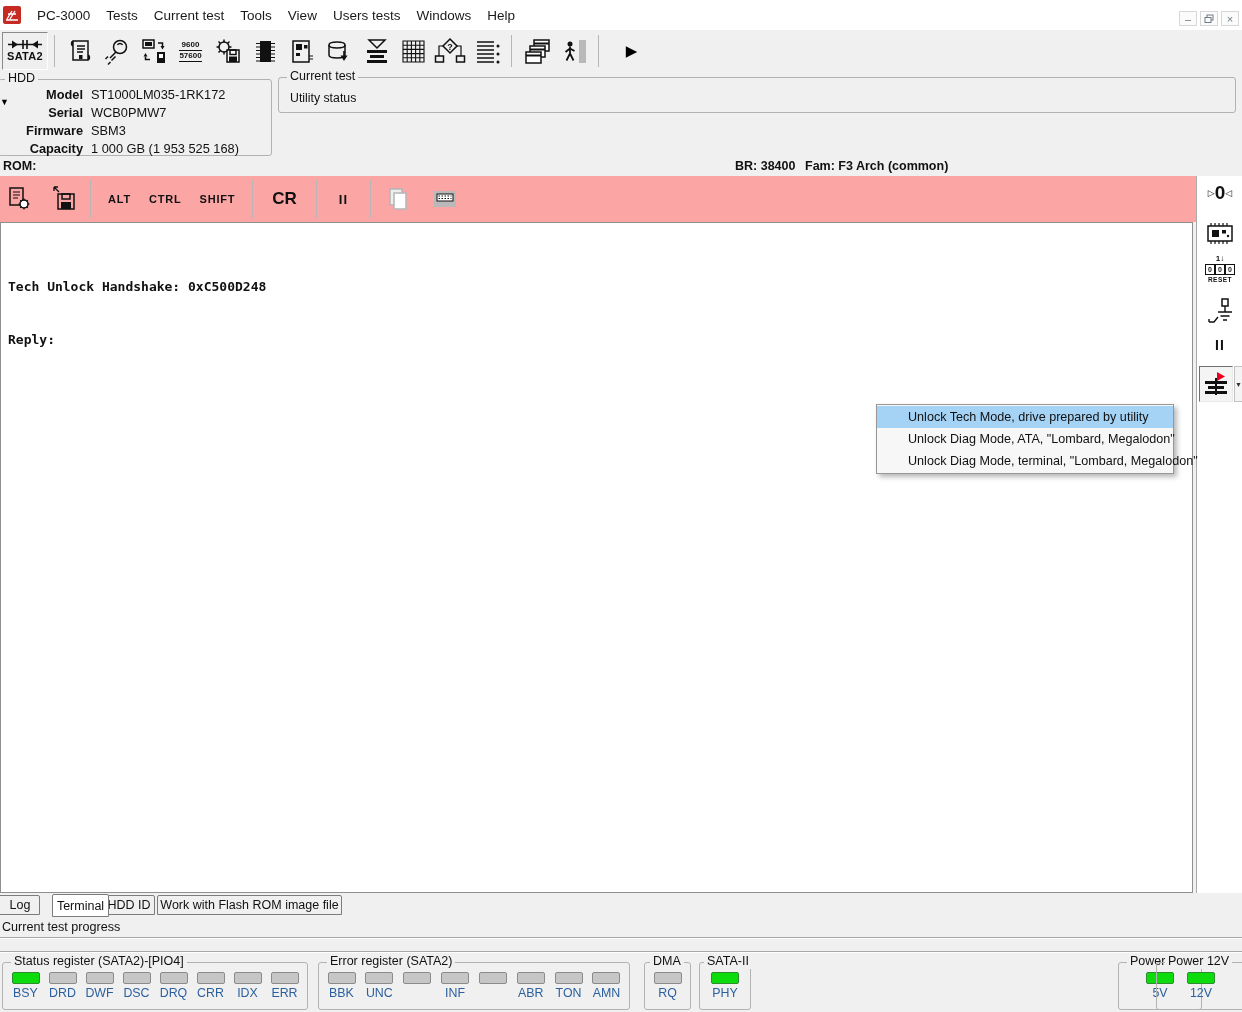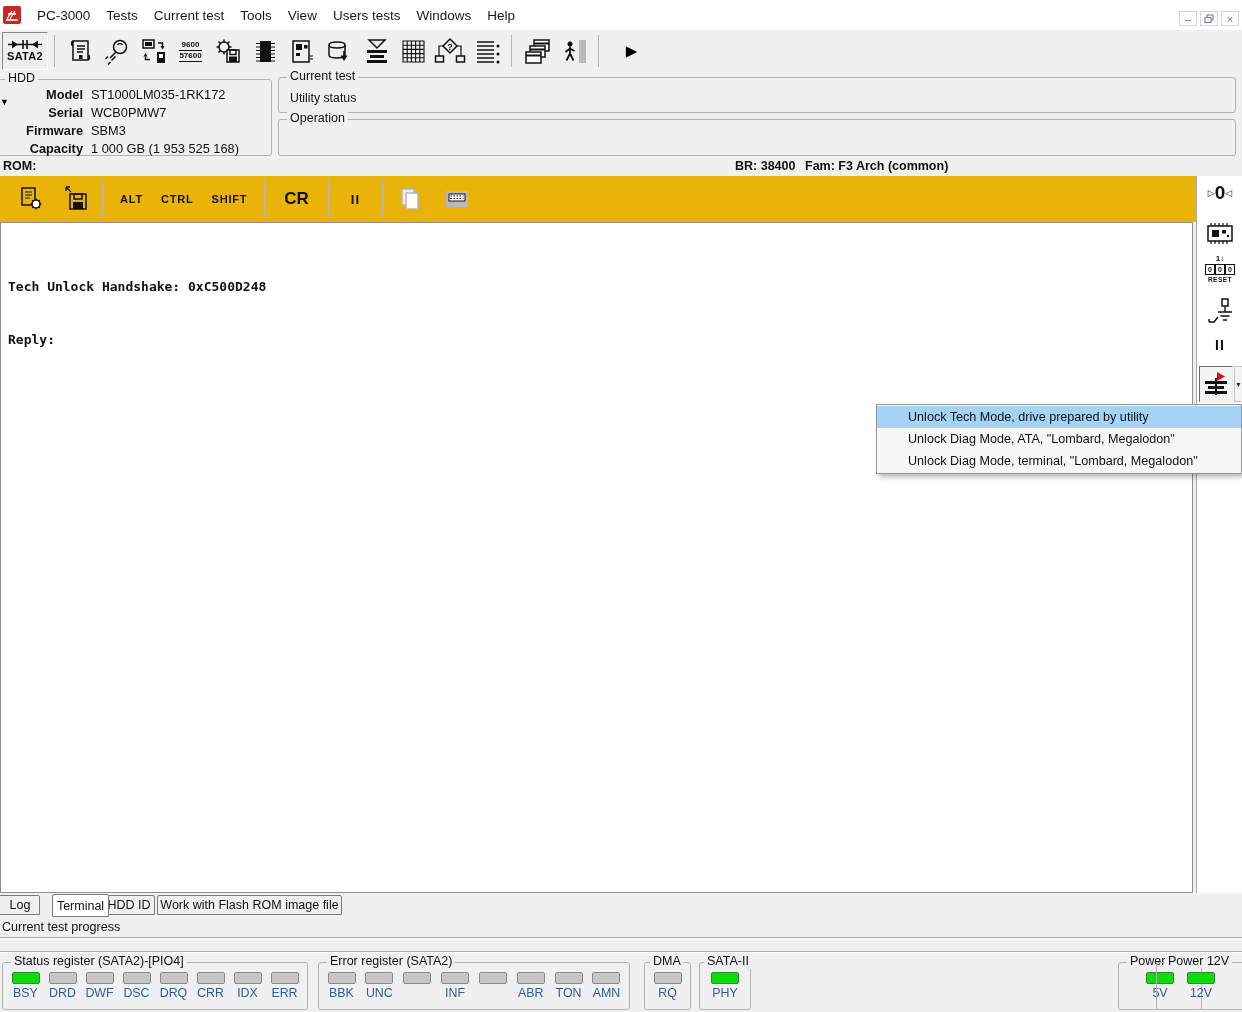--- a/index.html
+++ b/index.html
@@ -38,21 +38,21 @@
   .utility-status { position:absolute; left:11px; top:13px; font-size:12.3px; }
   .g-operation { left:278px; top:119px; width:958px; height:37px; }
 
   
   .rombar { position:absolute; left:0; top:158px; width:100%; height:18px; font-weight:700; font-size:12.5px; }
   .rom-lbl { position:absolute; left:3px; top:1px; }
   .rom-br { position:absolute; left:735px; top:1px; }
   .rom-fam { position:absolute; left:805px; top:1px; }
 
   
-  .termbar { position:absolute; left:0; top:176px; width:1196px; height:46px; display:flex; align-items:center; background:#eab308; padding-left:12px; }
+  .termbar { position:absolute; left:0; top:176px; width:1196px; height:46px; display:flex; align-items:center; background:#fca5a5; padding-left:0; }
   .kbd { font-weight:700; font-size:11px; letter-spacing:.8px; padding:0 9px; }
   .cr { font-weight:800; font-size:17px; padding:0 11px; }
   .pause-t { font-weight:800; font-size:13px; letter-spacing:1px; padding:0 14px; }
   .tsep2 { width:1px; height:38px; background:#b7b7b7; margin:0 8px; }
 
   
   .terminal { position:absolute; left:0; top:222px; width:1193px; height:671px; background:#fff; border:1px solid #8f8f8f; font-family:"DejaVu Sans Mono","Liberation Mono",monospace; font-weight:700; font-size:13px; line-height:17.5px; padding:20px 0 0 7px; white-space:pre; }
 
   
   .rightstrip { position:absolute; left:1196px; top:176px; width:46px; height:717px; background:#fff; border-left:1px solid #ababab; }
@@ -62,21 +62,21 @@
   .reset-ico { text-align:center; line-height:8px; }
   .reset-top { font-size:8px; font-weight:700; }
   .reset-digits { display:flex; margin:1px auto 1px; width:30px; }
   .reset-digits span { flex:1; border:1px solid #111; font-size:7px; line-height:9px; font-weight:700; }
   .reset-lbl { font-size:6.5px; font-weight:800; letter-spacing:.5px; }
   .pause-s { font-weight:800; font-size:14px; letter-spacing:1px; }
   .unlock-btn { position:absolute; left:2px; top:190px; width:34px; height:36px; border:1px solid; border-color:#6f6f6f #e9e9e9 #e9e9e9 #6f6f6f; background:#f4f4f4; display:flex; align-items:center; justify-content:center; }
   .dropdown-btn { position:absolute; left:37px; top:190px; width:9px; height:36px; border:1px solid #c2c2c2; background:#f4f4f4; display:flex; align-items:center; justify-content:center; font-size:7px; color:#333; }
 
   
-  .ctxmenu { position:absolute; left:876px; top:404px; width:366px; height:70px; background:#f7f7f7; border:1px solid #979797; box-shadow:3px 3px 5px rgba(0,0,0,.28); padding-top:1px; z-index:10; }
+  .ctxmenu { position:absolute; left:876px; top:404px; width:298px; height:70px; background:#f7f7f7; border:1px solid #979797; box-shadow:3px 3px 5px rgba(0,0,0,.28); padding-top:1px; z-index:10; }
   .ctx-item { height:22px; line-height:22px; padding-left:31px; font-size:12.6px; white-space:nowrap; }
   .ctx-item.hl { background:#a5d3f5; }
 
   
   .tab { position:absolute; top:895px; height:20px; background:#f0f0f0; border:1px solid #7c7c7c; border-radius:2px 2px 0 0; font-size:12.5px; display:flex; align-items:center; justify-content:center; white-space:nowrap; }
   .tab.active { top:894px; height:23px; background:#fff; z-index:2; }
   .tab-log { left:-10px; width:50px; padding-left:10px; }
   .tab-terminal { left:44px; width:57px;margin-left:8px; }
   .tab-hddid { left:103px; width:52px; }
   .tab-flash { left:157px; width:185px; }
@@ -276,23 +276,20 @@
       <span class="lbl">Capacity</span>
       <span>1 000 GB (1 953 525 168)</span>
     </div>
   </div>
   <span class="collapse-arrow">▼</span>
 
   <div class="group g-current">
     <span class="legend">Current test</span>
     <span class="utility-status">Utility status</span>
   </div>
-  <div class="group g-operation">
-    <span class="legend">Operation</span>
-  </div>
 
   <div class="rombar">
     <span class="rom-lbl">ROM:</span>
     <span class="rom-br">BR: 38400</span>
     <span class="rom-fam">Fam: F3 Arch (common)</span>
   </div>
 
   <div class="termbar">
     <div class="tbtn">
       <svg width="28" height="28" viewBox="0 0 28 28">

